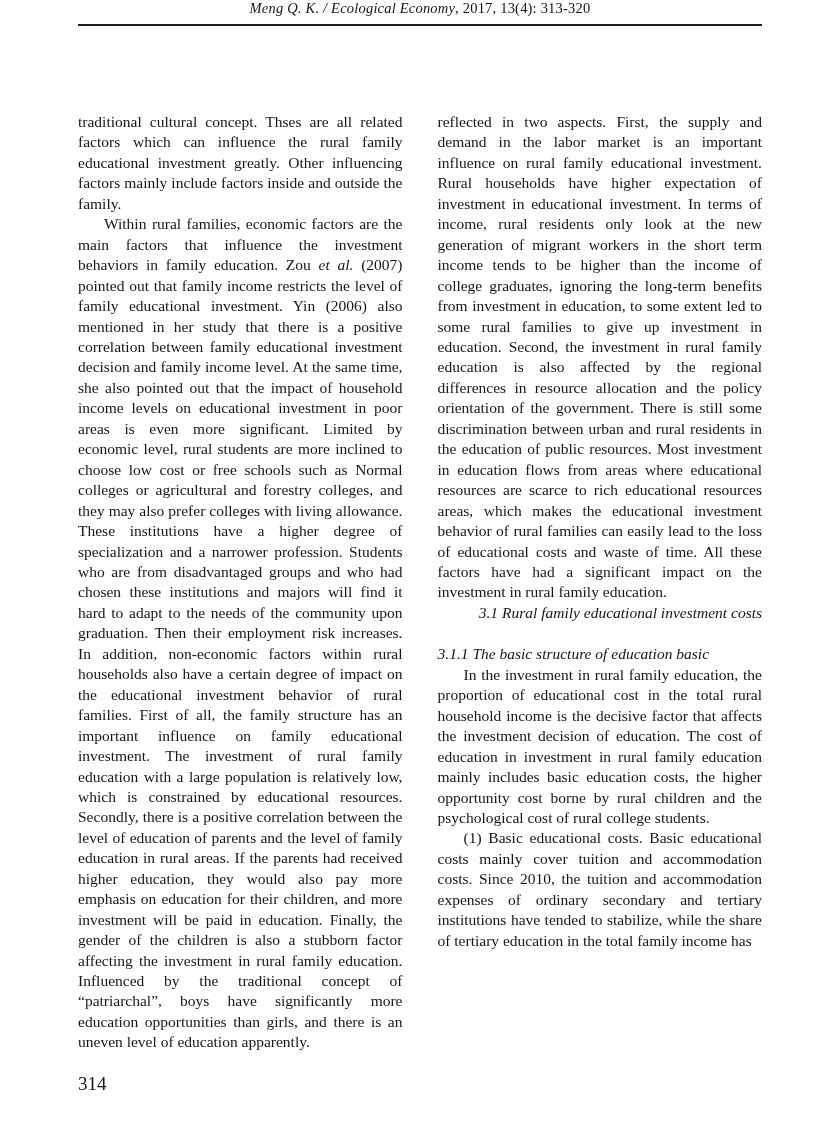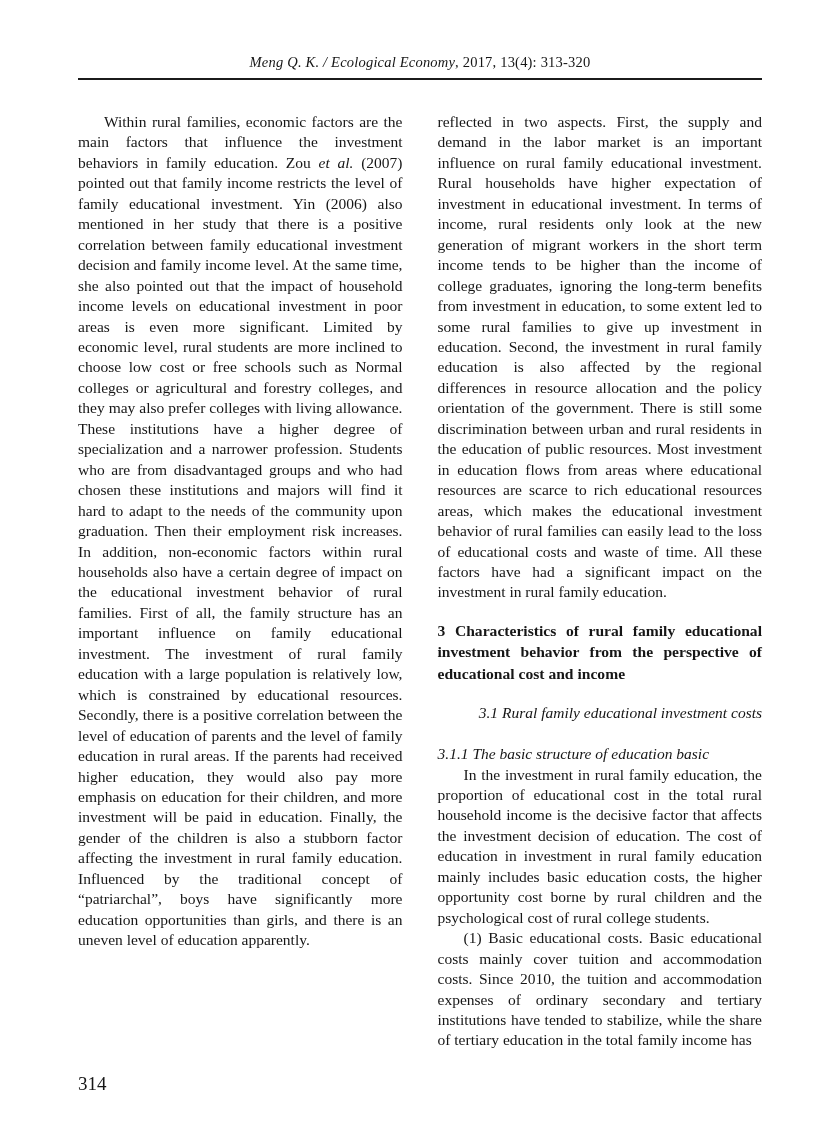--- a/index.html
+++ b/index.html
@@ -13,21 +13,20 @@
     overflow: hidden;
   }
   
   .running-head {
     position: absolute;
     top: 0;
     left: 78px;
     width: 684px;
   }
   .citation {
-    padding-top: 54px;
     text-align: center;
     font-size: 14.5px;
     letter-spacing: 0.2px;
     white-space: nowrap;
   }
   .citation .it { font-style: italic; }
   .head-rule {
     height: 2.4px;
     background: #1b1b1b;
     margin-top: 7px;
@@ -91,26 +90,26 @@
   <div class="running-head">
     <div class="citation">
       <span class="it">Meng Q. K.  /  Ecological Economy</span><span>, 2017, 13(4): 313-320</span>
     </div>
     <div class="head-rule"></div>
   </div>
 
   <div class="columns">
 
     <div class="col">
+      <p class="noindent">traditional cultural concept. Thses are all related factors which can influence the rural family educational investment greatly. Other influencing factors mainly include factors inside and outside the family.</p>
       <p><span>Within rural families, economic factors are the main factors that influence the investment behaviors in family education. Zou </span><span class="it">et al.</span><span> (2007) pointed out that family income restricts the level of family educational investment. Yin (2006) also mentioned in her study that there is a positive correlation between family educational investment decision and family income level. At the same time, she also pointed out that the impact of household income levels on educational investment in poor areas is even more significant. Limited by economic level, rural students are more inclined to choose low cost or free schools such as Normal colleges or agricultural and forestry colleges, and they may also prefer colleges with living allowance. These institutions have a higher degree of specialization and a narrower profession. Students who are from disadvantaged groups and who had chosen these institutions and majors will find it hard to adapt to the needs of the community upon graduation. Then their employment risk increases. In addition, non-economic factors within rural households also have a certain degree of impact on the educational investment behavior of rural families. First of all, the family structure has an important influence on family educational investment. The investment of rural family education with a large population is relatively low, which is constrained by educational resources. Secondly, there is a positive correlation between the level of education of parents and the level of family education in rural areas. If the parents had received higher education, they would also pay more emphasis on education for their children, and more investment will be paid in education. Finally, the gender of the children is also a stubborn factor affecting the investment in rural family education. Influenced by the traditional concept of “patriarchal”, boys have significantly more education opportunities than girls, and there is an uneven level of education apparently.</span></p>
     </div>
 
     <div class="col">
       <p class="noindent">reflected in two aspects. First, the supply and demand in the labor market is an important influence on rural family educational investment. Rural households have higher expectation of investment in educational investment. In terms of income, rural residents only look at the new generation of migrant workers in the short term income tends to be higher than the income of college graduates, ignoring the long-term benefits from investment in education, to some extent led to some rural families to give up investment in education. Second, the investment in rural family education is also affected by the regional differences in resource allocation and the policy orientation of the government. There is still some discrimination between urban and rural residents in the education of public resources. Most investment in education flows from areas where educational resources are scarce to rich educational resources areas, which makes the educational investment behavior of rural families can easily lead to the loss of educational costs and waste of time. All these factors have had a significant impact on the investment in rural family education.</p>
-      <div class="sec-heading">3 Characteristics of rural family educational investment behavior from the perspective of educational cost and income</div>
       <div class="subsec-heading">3.1 Rural family educational investment costs</div>
       <div class="subsubsec-heading">3.1.1 The basic structure of education basic</div>
       <p>In the investment in rural family education, the proportion of educational cost in the total rural household income is the decisive factor that affects the investment decision of education. The cost of education in investment in rural family education mainly includes basic education costs, the higher opportunity cost borne by rural children and the psychological cost of rural college students.</p>
       <p>(1) Basic educational costs. Basic educational costs mainly cover tuition and accommodation costs. Since 2010, the tuition and accommodation expenses of ordinary secondary and tertiary institutions have tended to stabilize, while the share of tertiary education in the total family income has</p>
     </div>
 
   </div>
 
   <div class="page-number">314</div>
 

